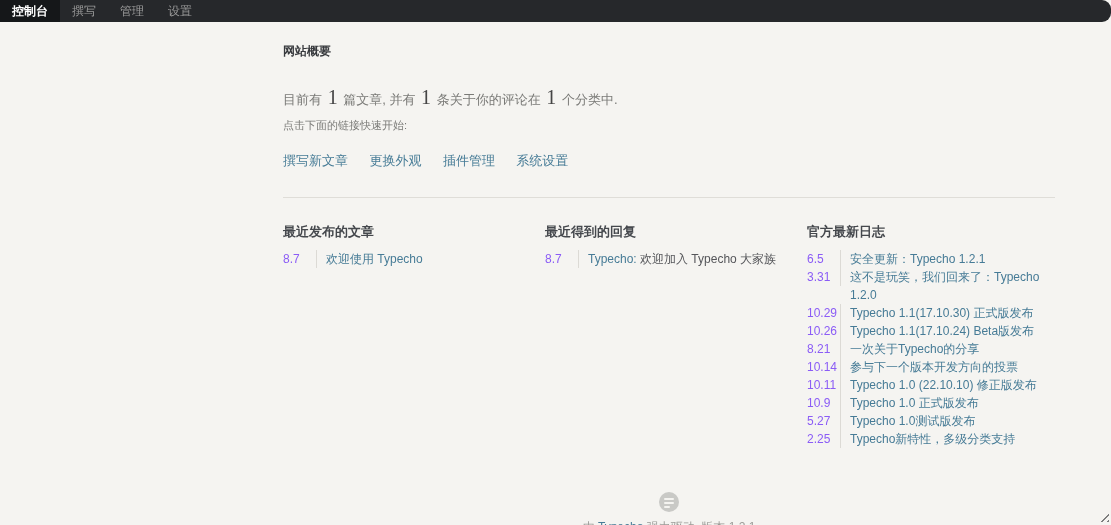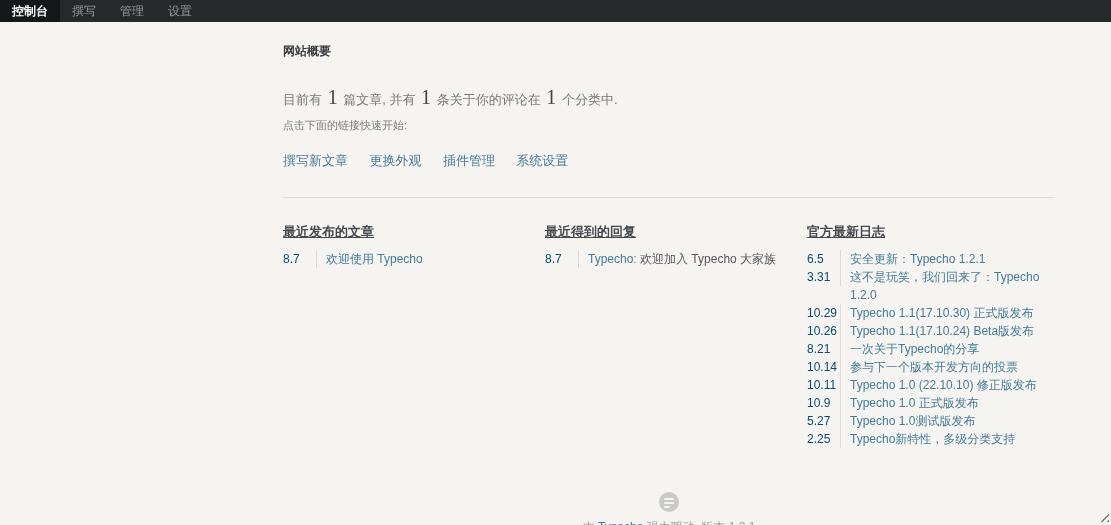--- a/index.html
+++ b/index.html
@@ -10,20 +10,21 @@
     background: #F5F4F1;
     font-family: "Liberation Sans", "DejaVu Sans", sans-serif;
     -webkit-font-smoothing: antialiased;
   }
   
   .top-nav {
     height: 22px;
     background: #26282B;
     display: flex;
     align-items: stretch;
+    border-radius: 9px;
   }
   .nav-item {
     display: inline-block;
     line-height: 22px;
     padding: 0 12px;
     font-size: 12px;
     color: #9a9a9a;
     text-decoration: none;
     cursor: pointer;
   }
@@ -74,36 +75,35 @@
   }
   
   .cols { display: flex; padding-top: 25px; }
   .col { width: 262px; flex: none; }
   .col:last-child { width: 248px; }
   .col h3 {
     font-size: 13px;
     font-weight: bold;
     color: #45484d;
     margin: 0 0 9px 0;
-    text-decoration: underline;
   }
   .col ul { list-style: none; }
   .col li {
     display: flex;
     align-items: baseline;
     font-size: 12px;
     line-height: 18px;
     color: #666;
   }
   .col li .date {
     flex: none;
     width: 34px;
     text-align: right;
     padding-right: 24px;
-    color: #0c4a6e;
+    color: #8b5cf6;
     border-right: 1px solid #dcdad5;
     margin-right: 9px;
   }
   .col li a {
     color: #467B96;
     text-decoration: none;
     cursor: pointer;
   }
   .col li .comment-text { color: #55565a; margin-top: 46px; }
   

